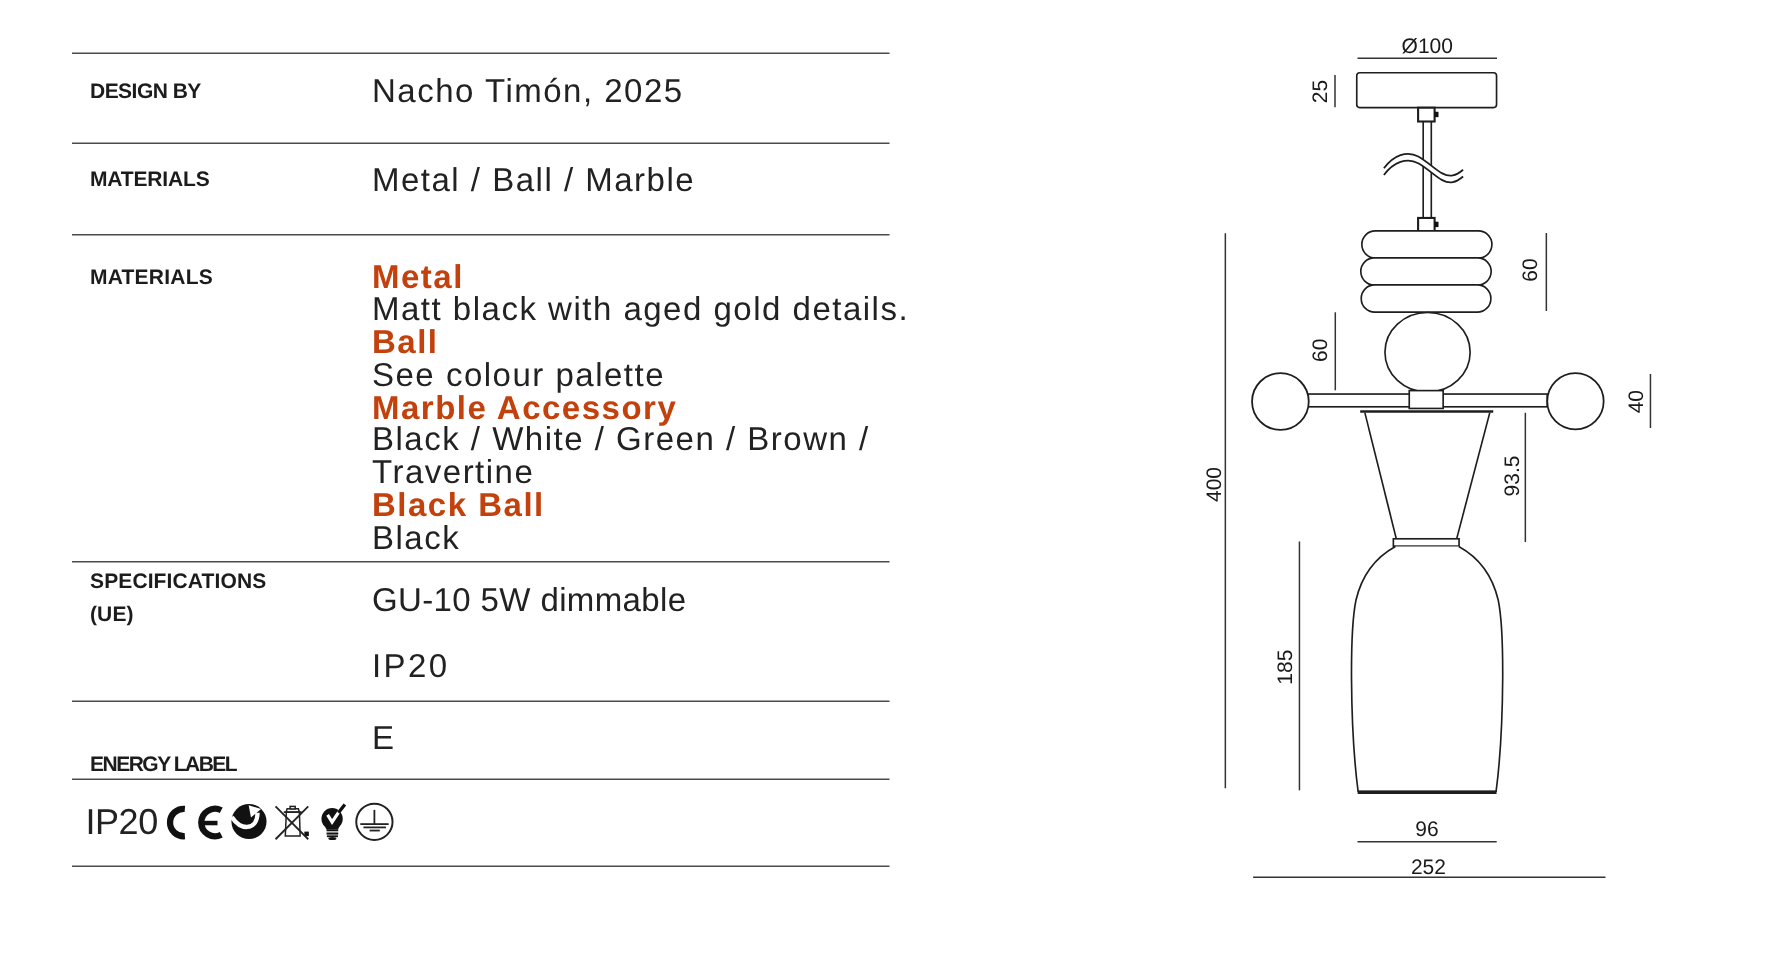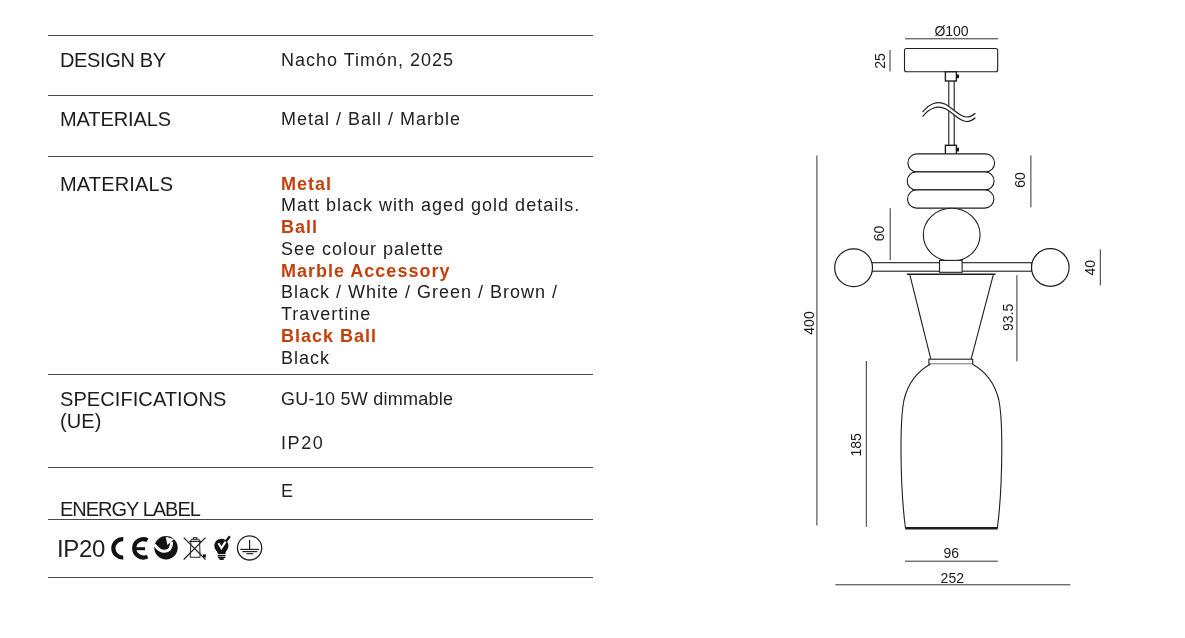--- a/index.html
+++ b/index.html
@@ -1,20 +1,20 @@
 <!DOCTYPE html>
 <html><head>
 <meta charset="utf-8">
 <style>
 html,body{margin:0;padding:0;background:#fff;}
 #page{position:relative;width:1185px;height:638px;background:#fff;overflow:hidden;
   font-family:"Liberation Sans",sans-serif;color:#1e1e1e;}
 .rule{position:absolute;left:48px;width:545px;height:1px;background:#4a4a4a;}
-.lbl{position:absolute;left:60px;font-size:20px;line-height:21.8px;font-weight:normal;color:#1c1c1c;letter-spacing:-.35px;}
-.val{position:absolute;left:281px;font-size:18px;line-height:21.8px;color:#222;}
+.lbl{position:absolute;left:60px;font-size:14px;line-height:21.8px;font-weight:bold;color:#1c1c1c;letter-spacing:-.35px;}
+.val{position:absolute;left:248px;font-size:22px;line-height:21.8px;color:#222;}
 .val b{color:#c2410c;}
 #ip20{position:absolute;left:57px;top:535.5px;font-size:24px;line-height:26px;color:#222;letter-spacing:-.3px;}
 svg{position:absolute;left:0;top:0;}
 </style>
 </head>
 <body>
 <div id="page">
   <div class="rule" style="top:35px"></div>
   <div class="rule" style="top:95px"></div>
   <div class="rule" style="top:156px"></div>
@@ -33,21 +33,21 @@
   <div class="val" style="top:173.5px;letter-spacing:1px"><b>Metal</b><br>
 Matt black with aged gold details.<br>
 <b>Ball</b><br>
 See colour palette<br>
 <b>Marble Accessory</b><br>
 Black / White / Green / Brown /<br>
 Travertine<br>
 <b>Black Ball</b><br>
 Black</div>
 
-  <div class="lbl" style="top:389px;letter-spacing:.08px">SPECIFICATIONS<br>(UE)</div>
+  <div class="lbl" style="top:377px;letter-spacing:.08px">SPECIFICATIONS<br>(UE)</div>
   <div class="val" style="top:389px"><span style="letter-spacing:.25px">GU-10 5W dimmable</span><br><br><span style="letter-spacing:1.6px">IP20</span></div>
 
   <div class="lbl" style="top:499px;letter-spacing:-1px">ENERGY LABEL</div>
   <div class="val" style="top:481px">E</div>
 
   <div id="ip20">IP20</div>
 
   <svg width="1185" height="638" viewBox="0 0 1185 638">
     <g fill="none" stroke="#1e1e1e" stroke-width="1.1">
 

